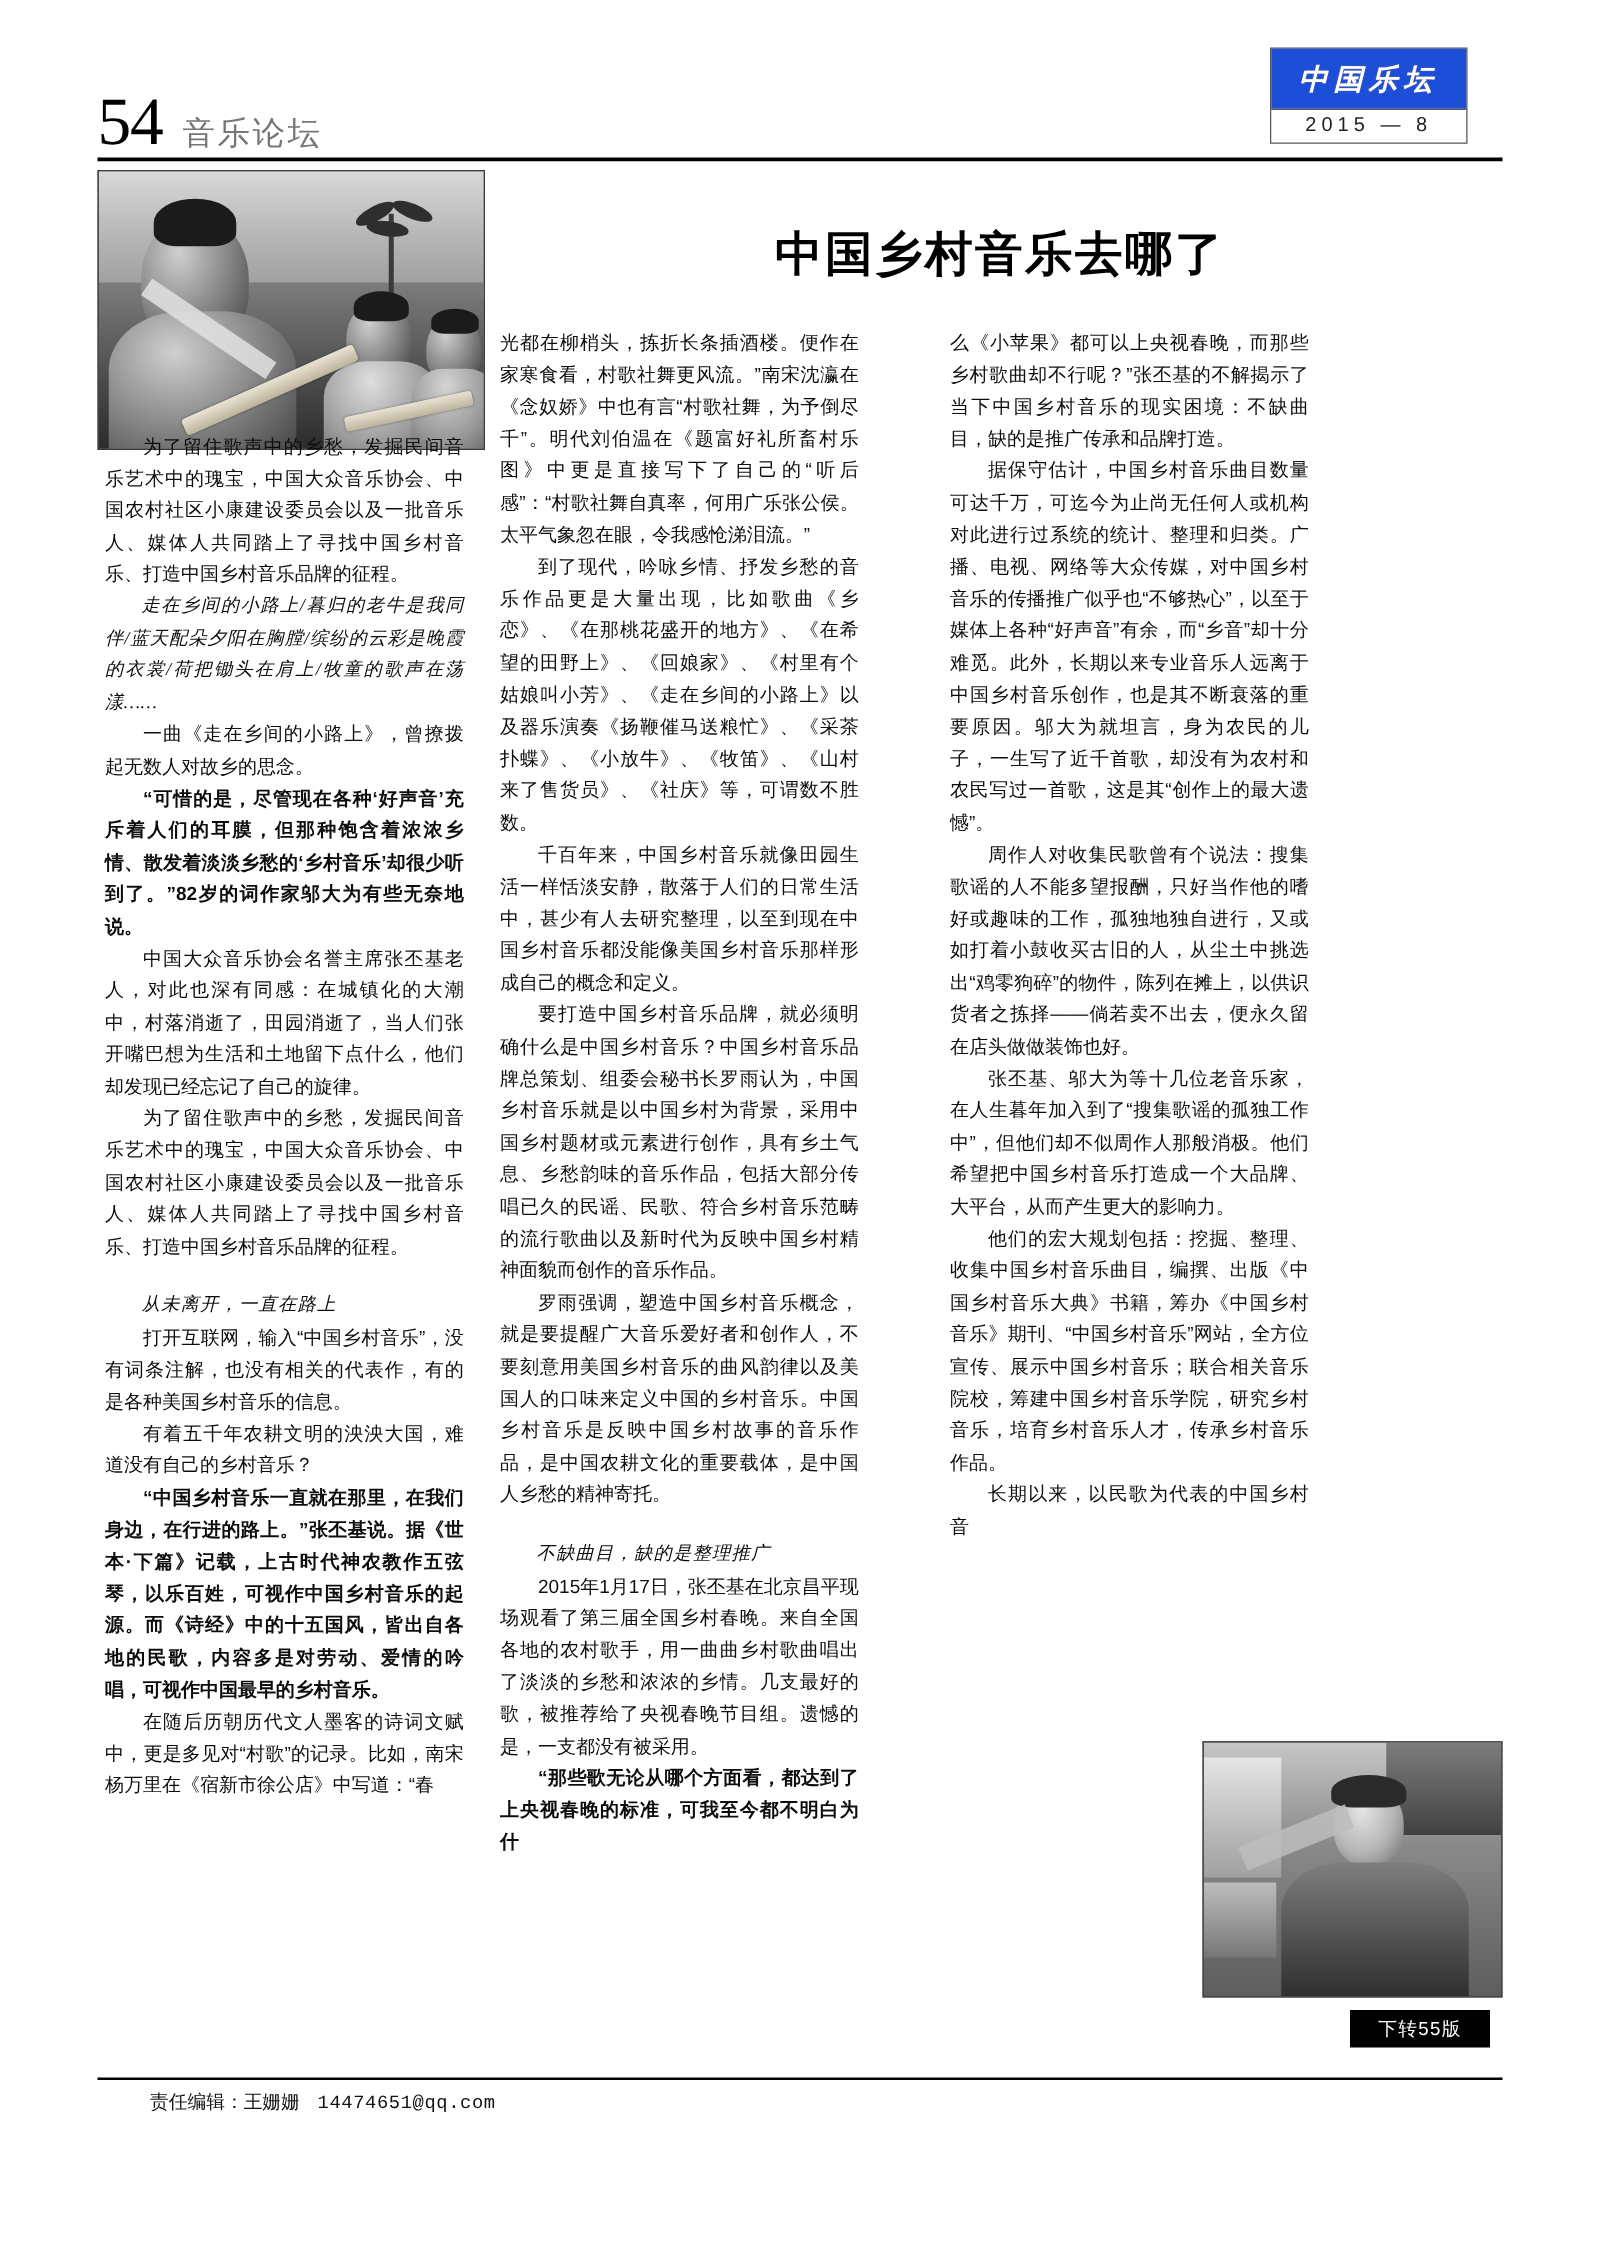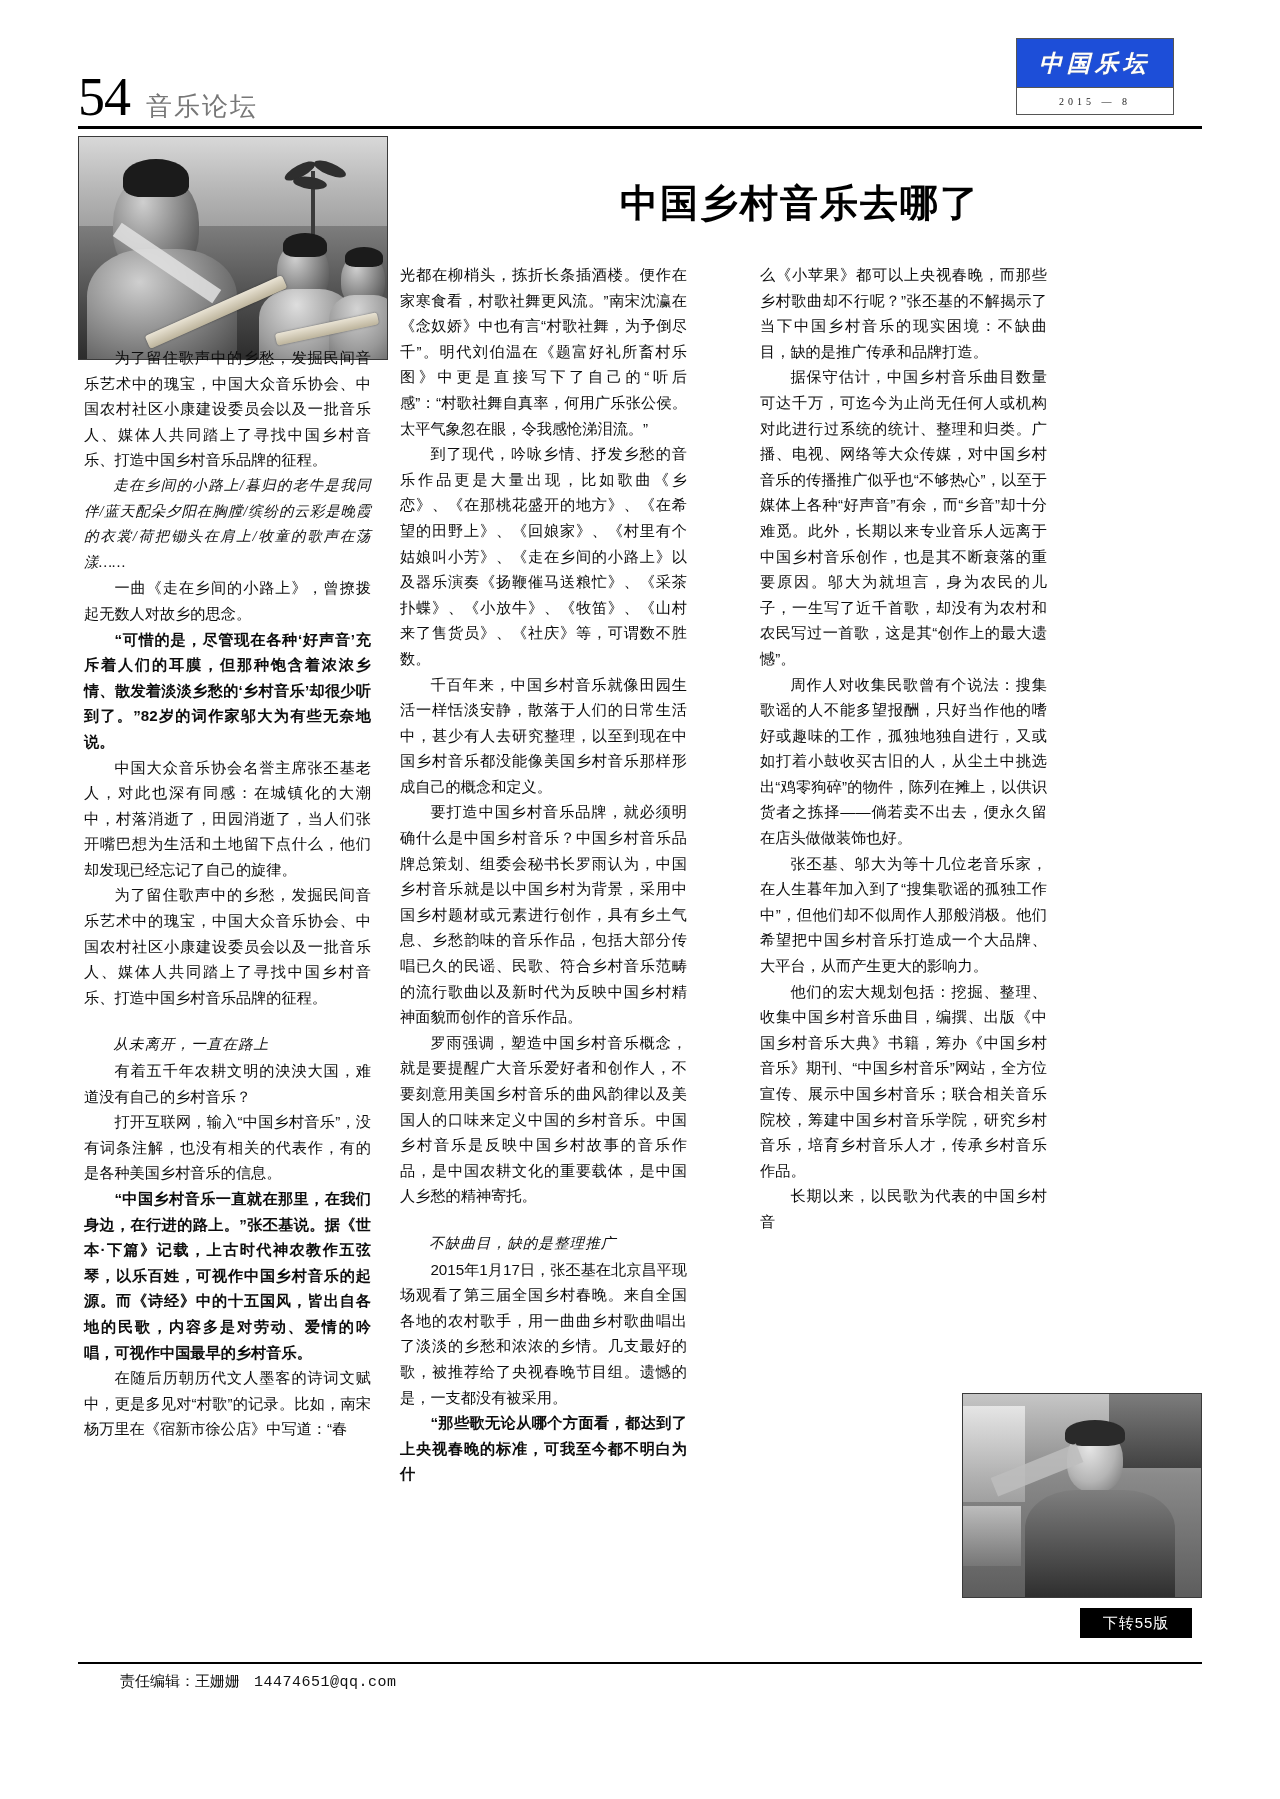--- a/index.html
+++ b/index.html
@@ -67,24 +67,24 @@
     font-weight: bold;
     text-shadow: 0 0 1px #888;
     font-family: "Liberation Serif", "DejaVu Serif", serif;
   }
   .masthead-bot {
     height: 27px;
     border-top: 1px solid #555;
     display: flex;
     align-items: center;
     justify-content: center;
-    font-size: 10px;
+    font-size: 16px;
     letter-spacing: 4px;
     color: #222;
-    font-family: Liberation Serif, serif;
+    font-family: Liberation Sans, sans-serif;
   }
   .header-rule {
     position: absolute;
     left: 78px; top: 126px;
     width: 1124px;
     height: 3px;
     background: #000;
   }
 
   
@@ -281,22 +281,22 @@
   <div class="article-title">中国乡村音乐去哪了</div>
 
   <div id="col1" class="col">
       <p>为了留住歌声中的乡愁，发掘民间音乐艺术中的瑰宝，中国大众音乐协会、中国农村社区小康建设委员会以及一批音乐人、媒体人共同踏上了寻找中国乡村音乐、打造中国乡村音乐品牌的征程。</p>
       <p class="kai">走在乡间的小路上/暮归的老牛是我同伴/蓝天配朵夕阳在胸膛/缤纷的云彩是晚霞的衣裳/荷把锄头在肩上/牧童的歌声在荡漾……</p>
       <p>一曲《走在乡间的小路上》，曾撩拨起无数人对故乡的思念。</p>
       <p class="bold">“可惜的是，尽管现在各种‘好声音’充斥着人们的耳膜，但那种饱含着浓浓乡情、散发着淡淡乡愁的‘乡村音乐’却很少听到了。”82岁的词作家邬大为有些无奈地说。</p>
       <p>中国大众音乐协会名誉主席张丕基老人，对此也深有同感：在城镇化的大潮中，村落消逝了，田园消逝了，当人们张开嘴巴想为生活和土地留下点什么，他们却发现已经忘记了自己的旋律。</p>
       <p>为了留住歌声中的乡愁，发掘民间音乐艺术中的瑰宝，中国大众音乐协会、中国农村社区小康建设委员会以及一批音乐人、媒体人共同踏上了寻找中国乡村音乐、打造中国乡村音乐品牌的征程。</p>
       <p class="subhead">从未离开，一直在路上</p>
+      <p>打开互联网，输入“中国乡村音乐”，没有词条注解，也没有相关的代表作，有的是各种美国乡村音乐的信息。</p>
       <p>有着五千年农耕文明的泱泱大国，难道没有自己的乡村音乐？</p>
-      <p>打开互联网，输入“中国乡村音乐”，没有词条注解，也没有相关的代表作，有的是各种美国乡村音乐的信息。</p>
       <p class="bold">“中国乡村音乐一直就在那里，在我们身边，在行进的路上。”张丕基说。据《世本·下篇》记载，上古时代神农教作五弦琴，以乐百姓，可视作中国乡村音乐的起源。而《诗经》中的十五国风，皆出自各地的民歌，内容多是对劳动、爱情的吟唱，可视作中国最早的乡村音乐。</p>
       <p>在随后历朝历代文人墨客的诗词文赋中，更是多见对“村歌”的记录。比如，南宋杨万里在《宿新市徐公店》中写道：“春</p>
     </div>
   <div id="col2" class="col">
       <p style="text-indent: 0px;">光都在柳梢头，拣折长条插酒楼。便作在家寒食看，村歌社舞更风流。”南宋沈瀛在《念奴娇》中也有言“村歌社舞，为予倒尽千”。明代刘伯温在《题富好礼所畜村乐图》中更是直接写下了自己的“听后感”：“村歌社舞自真率，何用广乐张公侯。太平气象忽在眼，令我感怆涕泪流。”</p>
       <p>到了现代，吟咏乡情、抒发乡愁的音乐作品更是大量出现，比如歌曲《乡恋》、《在那桃花盛开的地方》、《在希望的田野上》、《回娘家》、《村里有个姑娘叫小芳》、《走在乡间的小路上》以及器乐演奏《扬鞭催马送粮忙》、《采茶扑蝶》、《小放牛》、《牧笛》、《山村来了售货员》、《社庆》等，可谓数不胜数。</p>
       <p>千百年来，中国乡村音乐就像田园生活一样恬淡安静，散落于人们的日常生活中，甚少有人去研究整理，以至到现在中国乡村音乐都没能像美国乡村音乐那样形成自己的概念和定义。</p>
       <p>要打造中国乡村音乐品牌，就必须明确什么是中国乡村音乐？中国乡村音乐品牌总策划、组委会秘书长罗雨认为，中国乡村音乐就是以中国乡村为背景，采用中国乡村题材或元素进行创作，具有乡土气息、乡愁韵味的音乐作品，包括大部分传唱已久的民谣、民歌、符合乡村音乐范畴的流行歌曲以及新时代为反映中国乡村精神面貌而创作的音乐作品。</p>
       <p>罗雨强调，塑造中国乡村音乐概念，就是要提醒广大音乐爱好者和创作人，不要刻意用美国乡村音乐的曲风韵律以及美国人的口味来定义中国的乡村音乐。中国乡村音乐是反映中国乡村故事的音乐作品，是中国农耕文化的重要载体，是中国人乡愁的精神寄托。</p>
       <p class="subhead">不缺曲目，缺的是整理推广</p>

